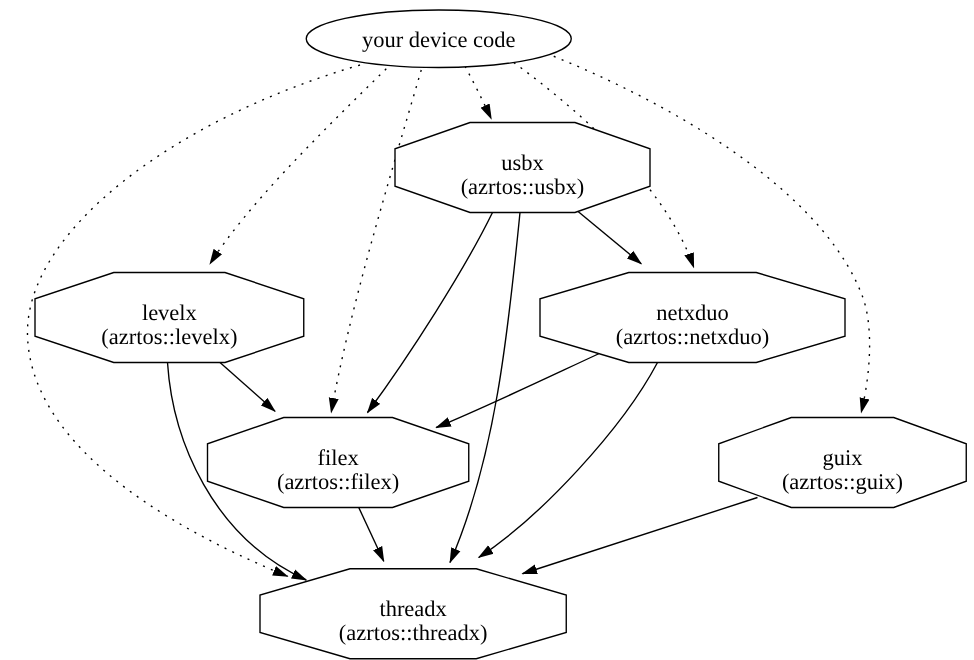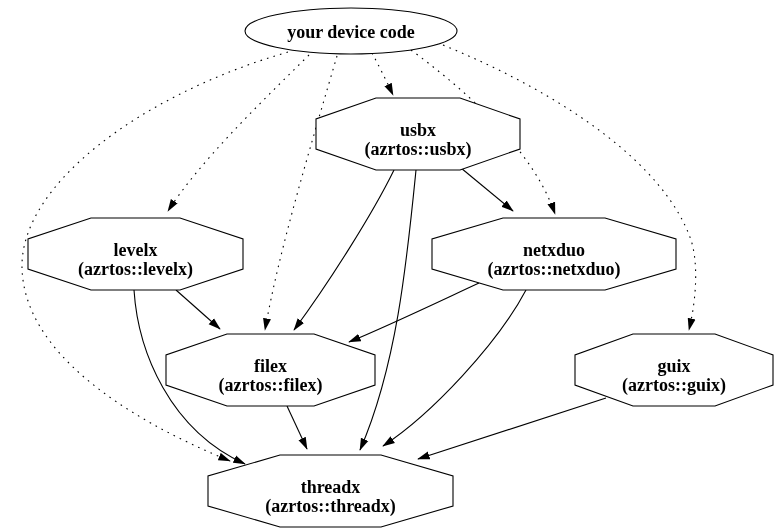--- a/index.html
+++ b/index.html
@@ -10,21 +10,20 @@
   body {
     width: 779px;
     height: 528px;
     overflow: hidden;
     font-family: "Liberation Serif", serif;
   }
   figure.diagram {
     margin: 0;
     width: 779px;
     height: 372px;
-    font-weight: bold;
   }
   svg#graph-svg {
     display: block;
     width: 779px;
     height: 528px;
     background: #ffffff;
   }
   .edge {
     fill: none;
     stroke-width: 1.1;

